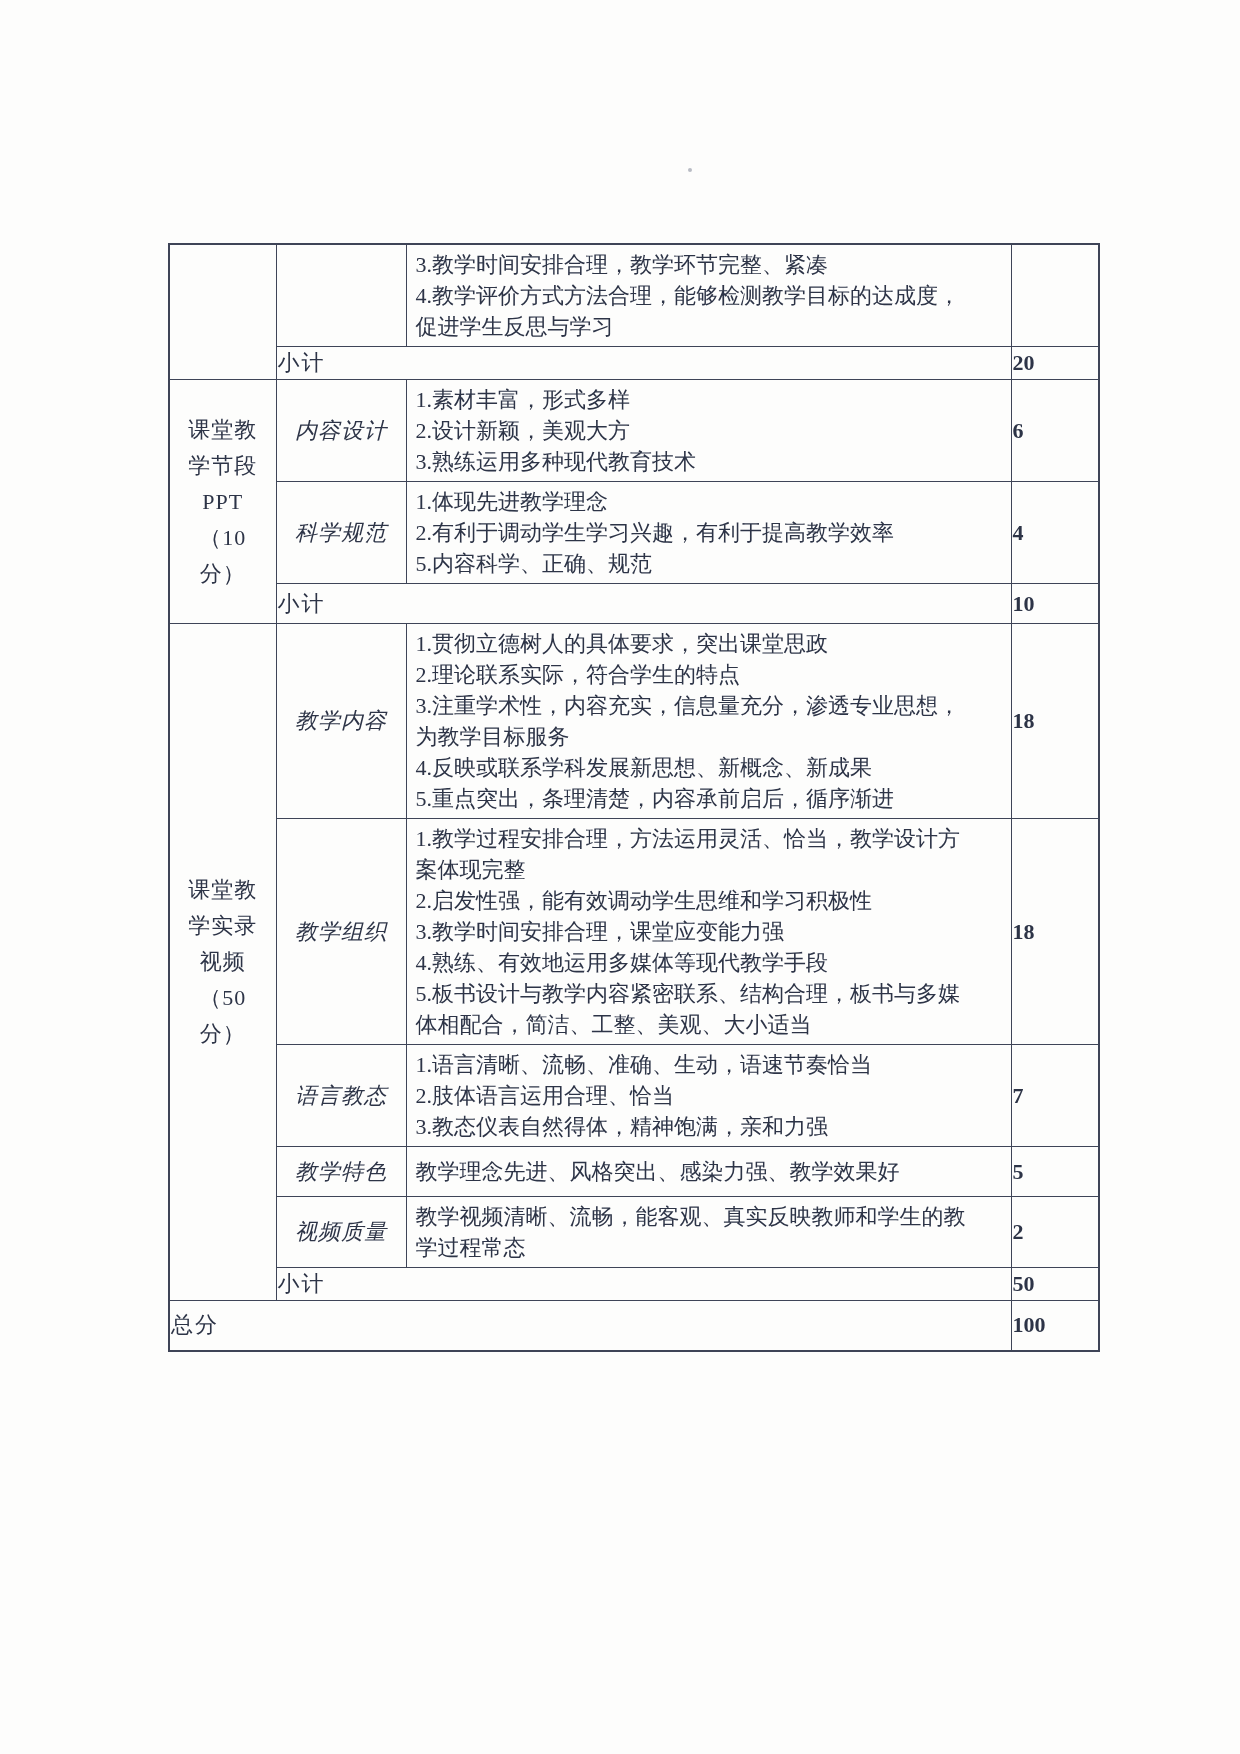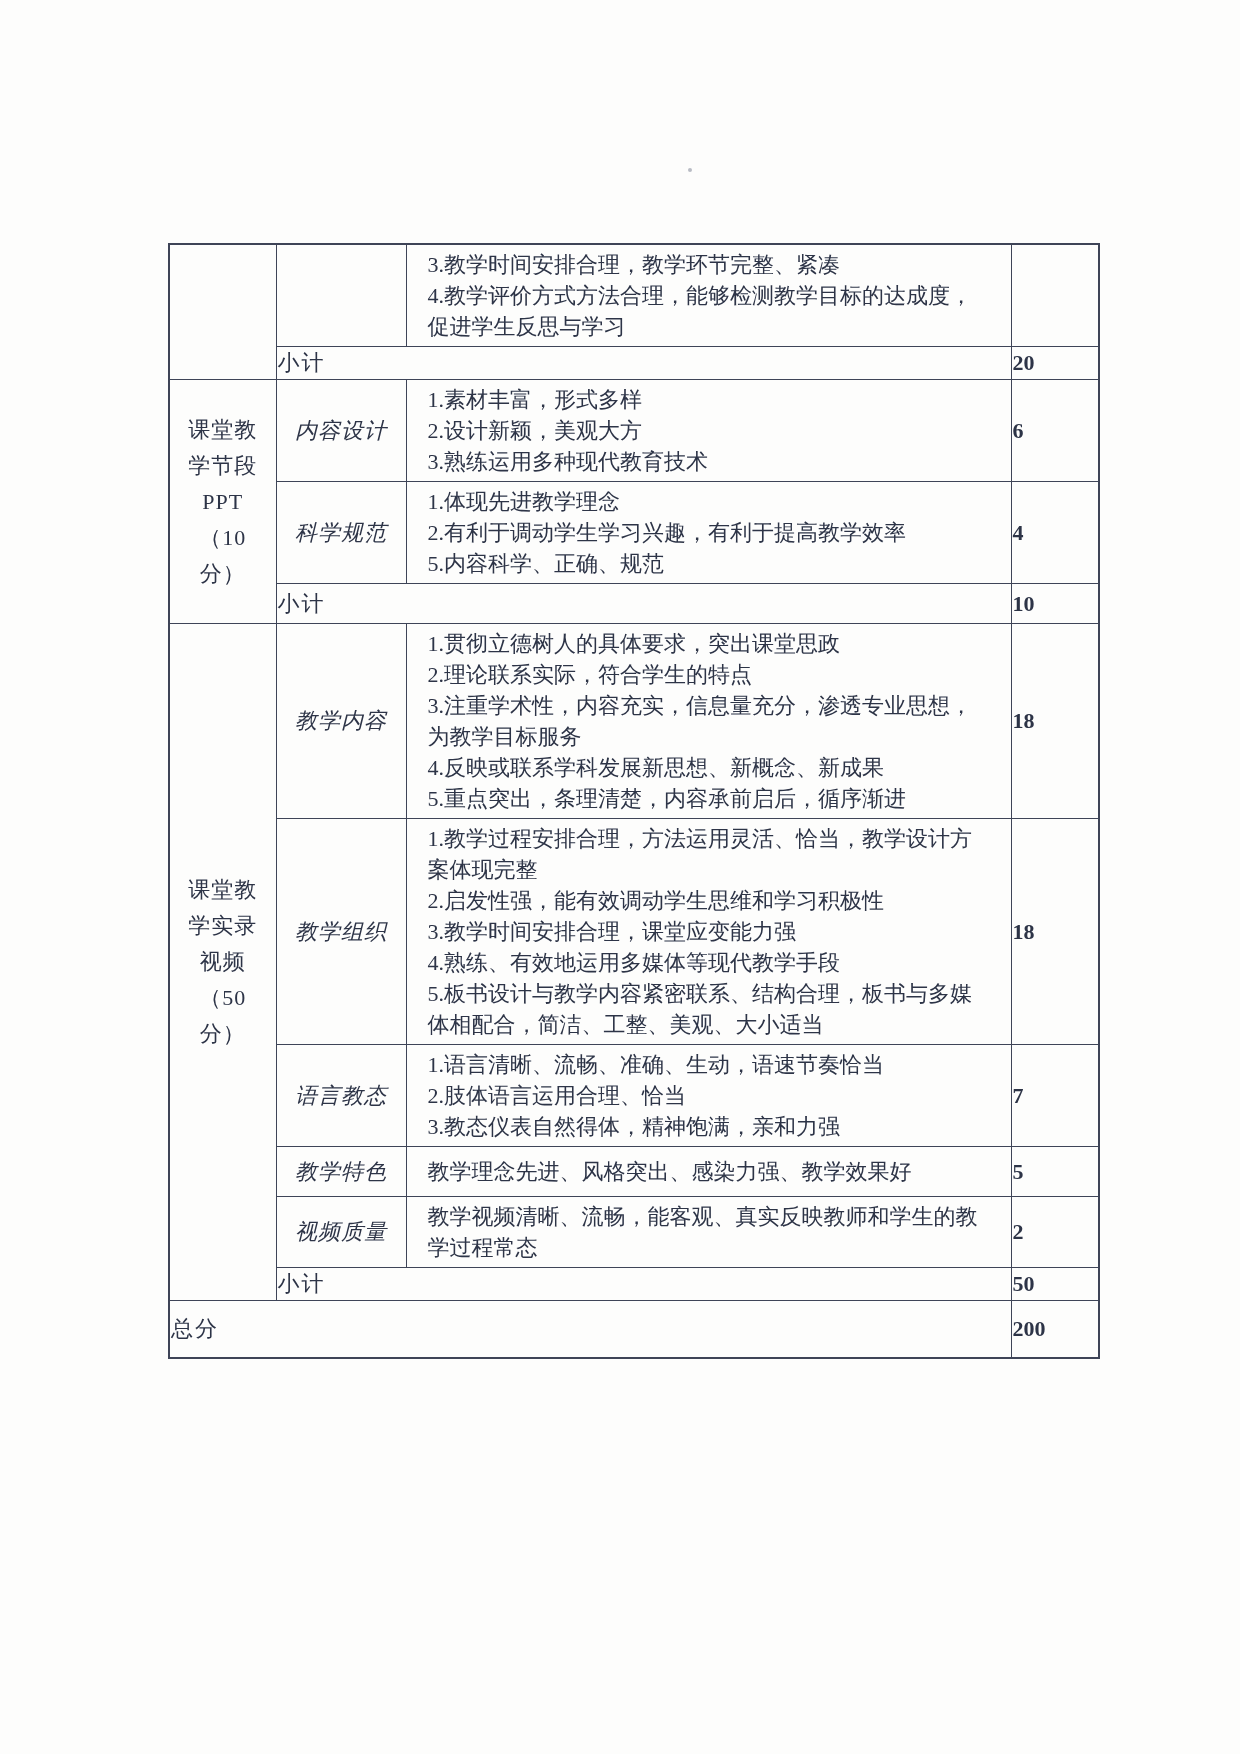--- a/index.html
+++ b/index.html
@@ -33,21 +33,21 @@
     letter-spacing:1px;
   }
   td.crit{
     text-align:center;
     padding:0 6px;
     letter-spacing:1px;
     font-style:italic;
   }
   td.desc{
     text-align:left;
-    padding:4px 4px 4px 21px;
+    padding:4px 4px 4px 9px;
     line-height:31px;
     white-space:pre-line;
   }
   td.score{
     text-align:left;
     font-size:23px;
     font-weight:bold;
   }
   td.subtotal, td.total{
     text-align:left;
@@ -153,20 +153,20 @@
         <td class="crit">视频质量</td>
         <td class="desc">教学视频清晰、流畅，能客观、真实反映教师和学生的教
 学过程常态</td>
         <td class="score">2</td>
       </tr>
       <tr style="height:33px">
         <td class="subtotal" colspan="2">小计</td>
         <td class="score">50</td>
       </tr>
 
-      <tr style="height:57px">
+      <tr style="height:50px">
         <td class="total" colspan="3">总分</td>
-        <td class="score">200</td>
+        <td class="score">100</td>
       </tr>
     </tbody>
   </table>
 
 </div>
 
 </body></html>

